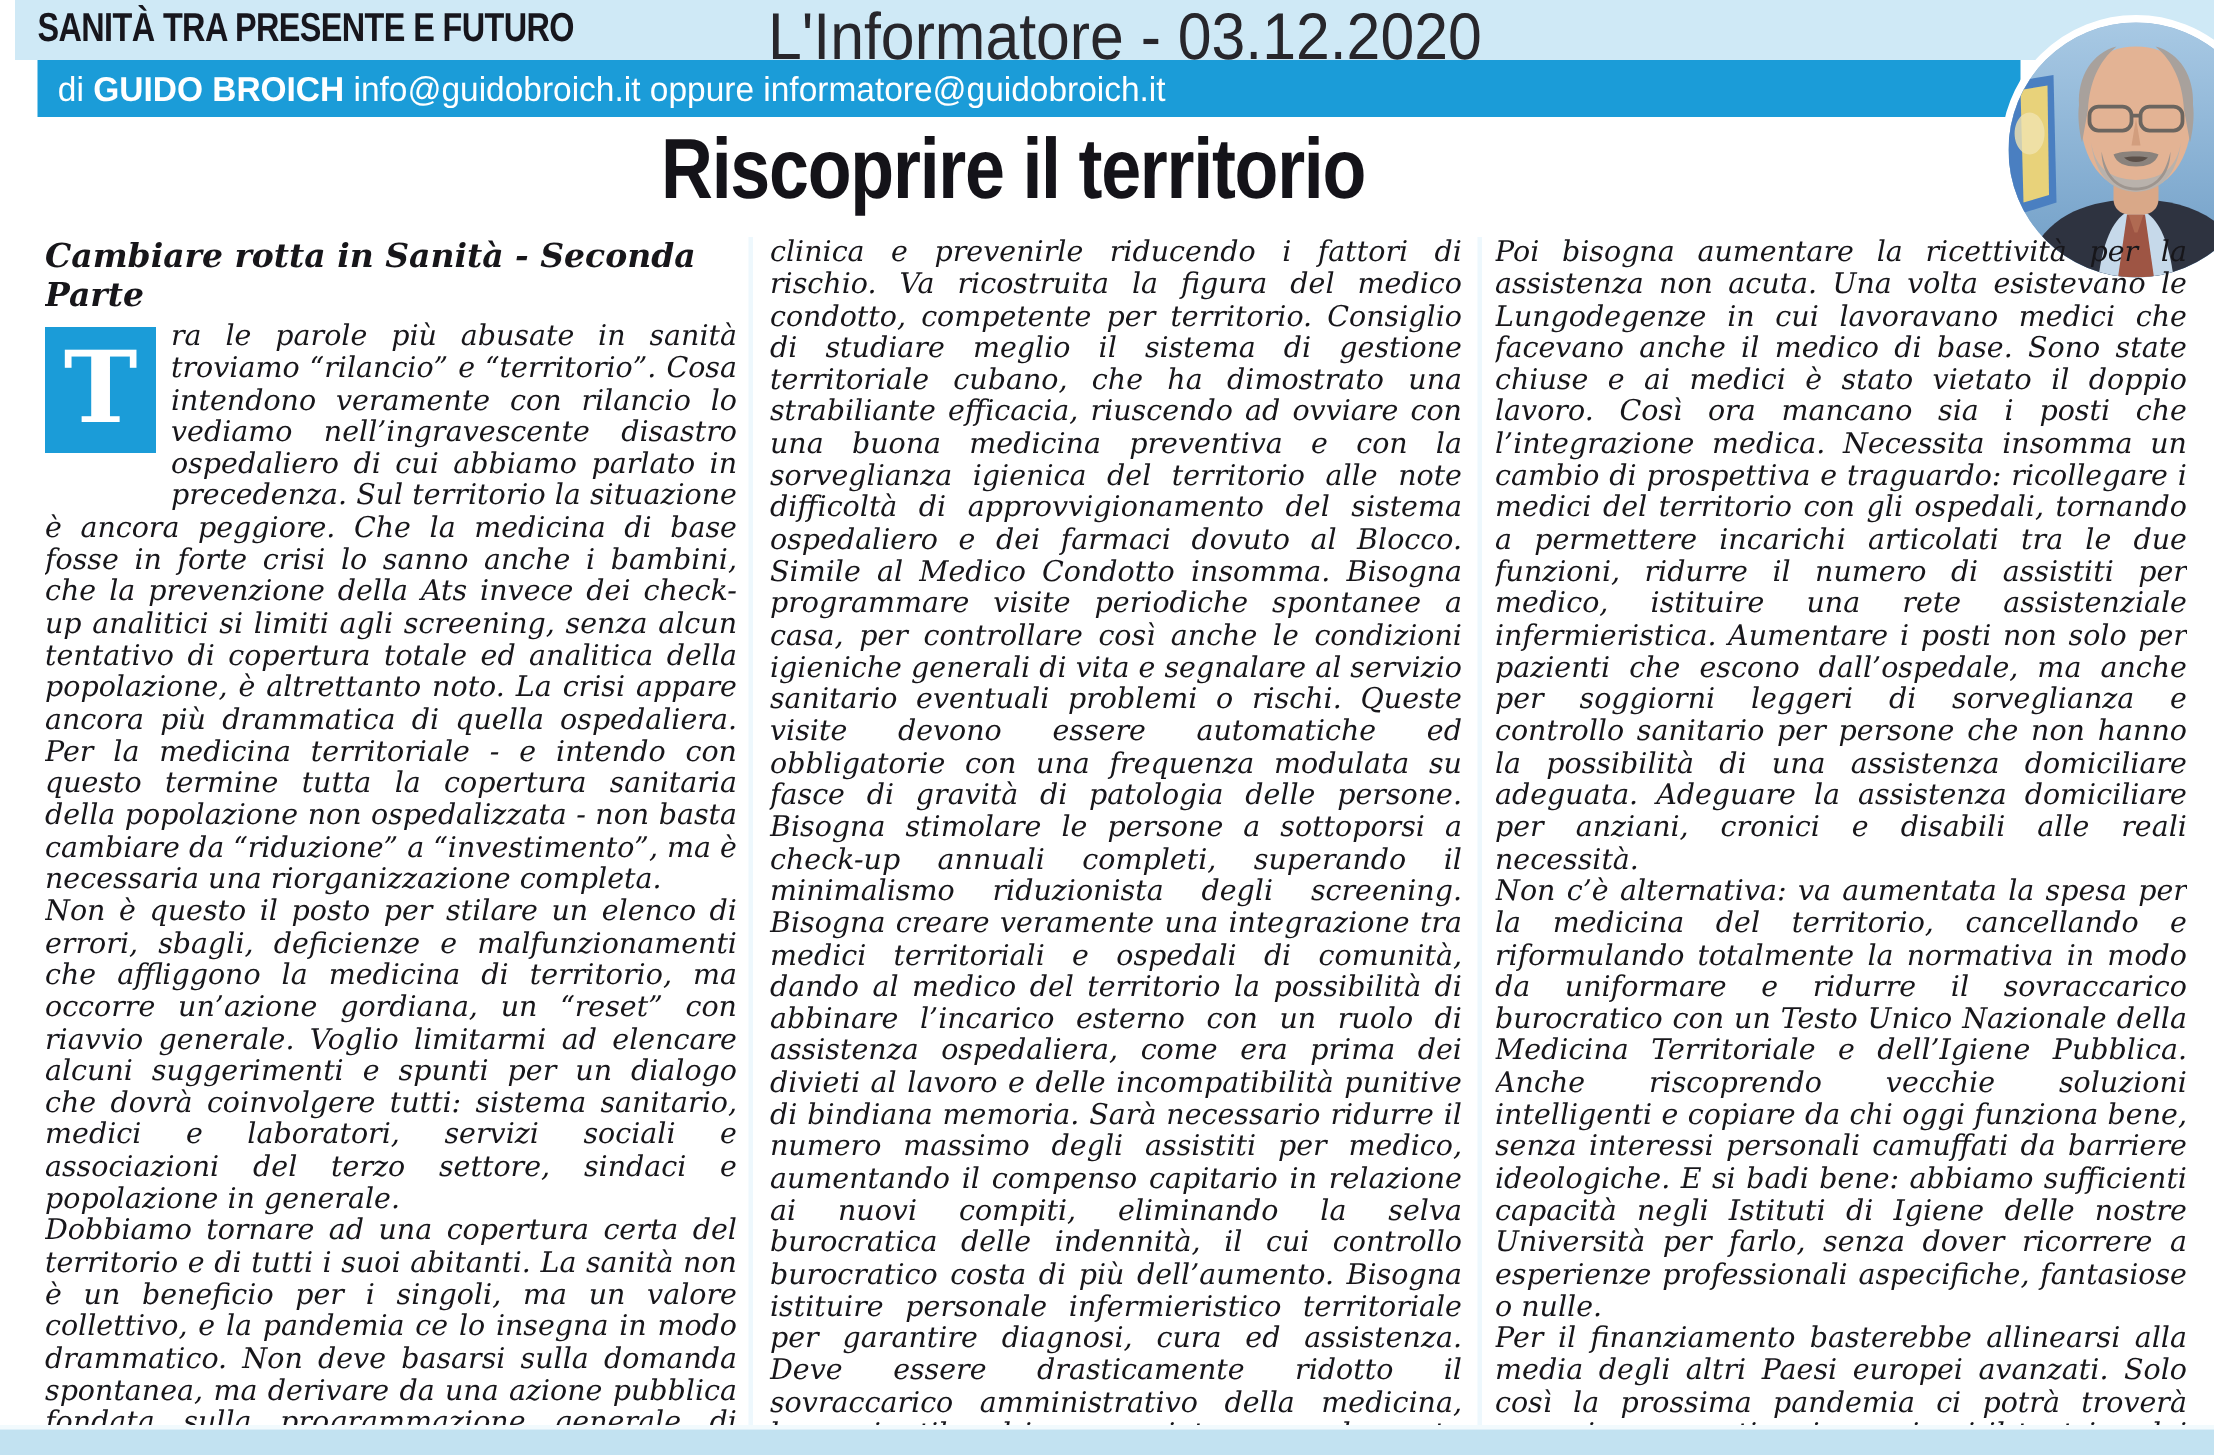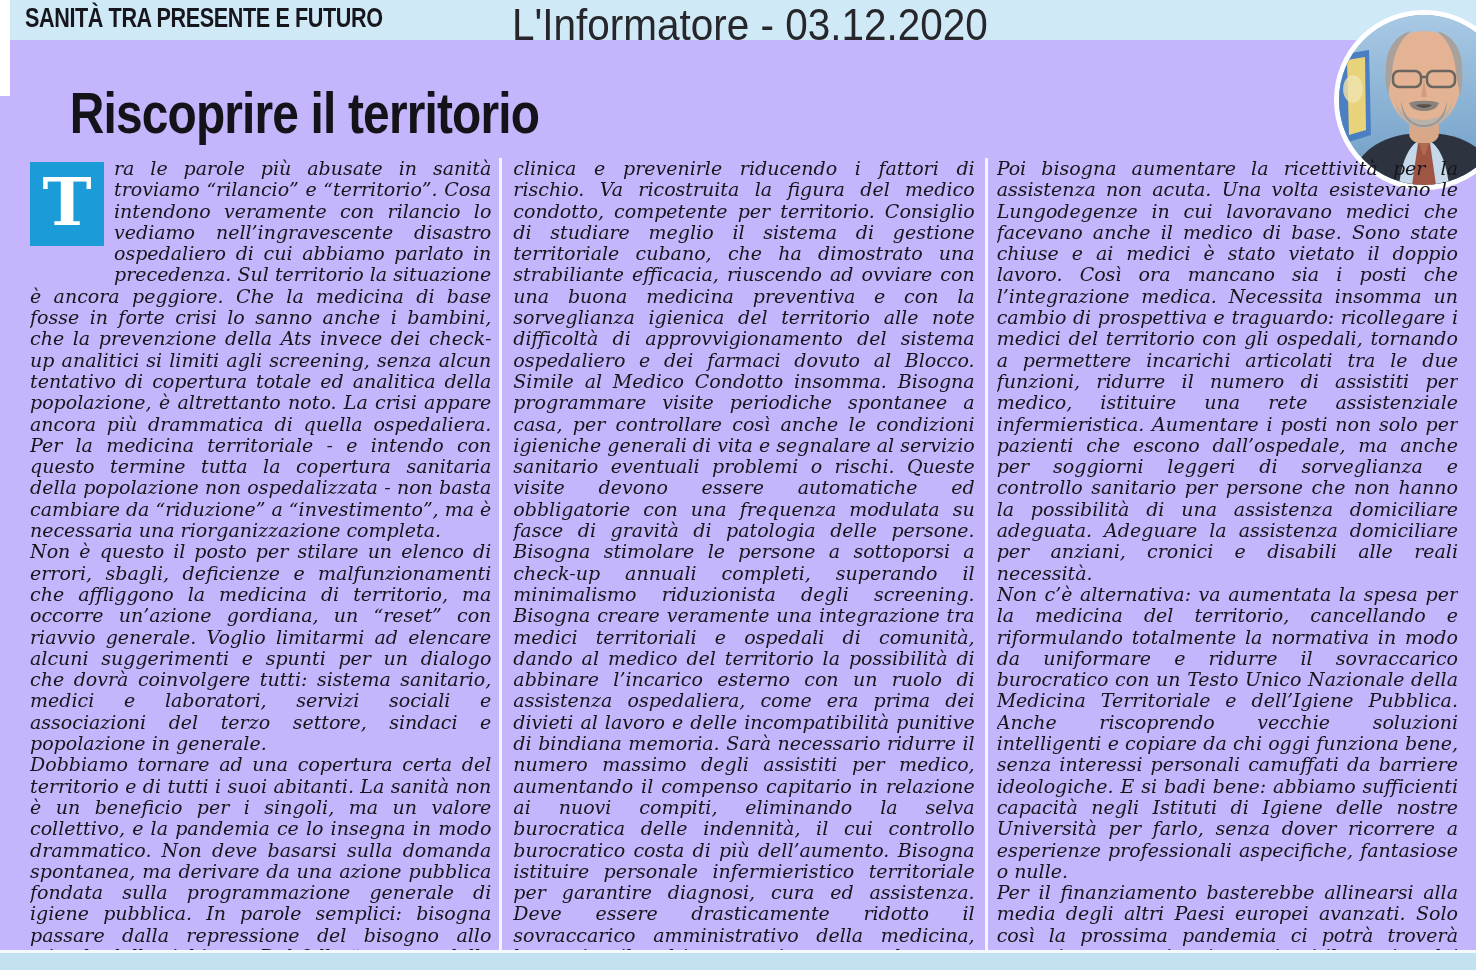--- a/index.html
+++ b/index.html
@@ -1,19 +1,19 @@
 <!DOCTYPE html>
 <html lang="it"><head>
 <meta charset="utf-8">
 <style>
   html,body{margin:0;padding:0;background:#e8e8e8;}
   #page{
     position:relative;
     width:1476px;height:970px;
-    background:#c4b5fd;
+    background:#ffffff;
     overflow:hidden;
     font-family:"DejaVu Serif", serif;
   }
   
   #topband{position:absolute;left:0;top:0;width:1476px;height:40px;background:#cfe9f6;}
   #leftmargin{position:absolute;left:0;top:0;width:10px;height:96px;background:#ffffff;}
   .kicker{
     position:absolute;left:25px;top:3px;
     font-family:"Liberation Sans", sans-serif;
     font-weight:bold;font-size:27px;color:#17161d;
@@ -31,21 +31,21 @@
     position:absolute;left:25px;top:40px;width:1322px;height:38px;
     background:#1b9cd8;color:#ffffff;
     font-family:"Liberation Sans", sans-serif;
     font-size:23px;line-height:38px;
     white-space:nowrap;
   }
   #byline-inner{padding-left:14px;transform:scaleX(0.97);transform-origin:left top;}
   #byline-inner .bold{font-weight:bold;}
   #title-wrap{
     position:absolute;left:25px;top:80px;width:1300px;height:70px;
-    text-align:left;
+    text-align:center;
   }
   #title-wrap .title{
     display:inline-block;
     font-family:"Liberation Sans", sans-serif;
     font-weight:bold;font-size:57px;color:#141319;
     transform:scaleX(0.84);transform-origin:center top;
     letter-spacing:-1px;white-space:nowrap;
   }
   
   #photo{
@@ -94,20 +94,27 @@
 <body>
 
 <div id="page">
 
   <div id="topband"></div>
   <div id="leftmargin"></div>
 
   <div class="kicker">SANITÀ TRA PRESENTE E FUTURO</div>
   <div class="masthead">L'Informatore - 03.12.2020</div>
 
+  <div id="byline-bar">
+    <div id="byline-inner">
+      <span>di</span>
+      <span class="bold">GUIDO BROICH</span>
+      <span>info@guidobroich.it oppure informatore@guidobroich.it</span>
+    </div>
+  </div>
 
   <div id="title-wrap">
     <span class="title">Riscoprire il territorio</span>
   </div>
 
   <div id="photo">
     <svg width="170" height="170" viewBox="0 0 170 170">
       <defs>
         <linearGradient id="bg" x1="0" y1="0" x2="0" y2="1">
           <stop offset="0" stop-color="#a8c9e4"></stop>
@@ -143,20 +150,21 @@
 
       <path d="M55,80 C58,102 68,112 85,113 C102,112 112,102 115,80 C112,96 104,104 85,105 C66,104 58,96 55,80 Z" fill="#b9b2ac"></path>
       <path d="M62,86 C66,104 74,110 85,110 C96,110 104,104 108,86 C108,102 98,112 85,112 C72,112 62,102 62,86 Z" fill="#9d958f"></path>
       <path d="M70,88 C75,85 95,85 100,88 C98,94 92,96 85,96 C78,96 72,94 70,88 Z" fill="#8a827c"></path>
       <path d="M77,90 C80,89 90,89 93,90 C91,92 88,93 85,93 C82,93 79,92 77,90 Z" fill="#5b4f48"></path>
     </svg>
   </div>
 
   <div id="columns">
     <div class="col">
+      <p class="subtitle">Cambiare rotta in Sanità - Seconda Parte</p>
       <p><span class="dropcap">T</span><span>ra le parole più abusate in sanità troviamo “rilancio” e “territorio”. Cosa intendono veramente con rilancio lo vediamo nell’ingravescente disastro ospedaliero di cui abbiamo parlato in precedenza. Sul territorio la situazione è ancora peggiore. Che la medicina di base fosse in forte crisi lo sanno anche i bambini, che la prevenzione della Ats invece dei check-up analitici si limiti agli screening, senza alcun tentativo di copertura totale ed analitica della popolazione, è altrettanto noto. La crisi appare ancora più drammatica di quella ospedaliera. Per la medicina territoriale - e intendo con questo termine tutta la copertura sanitaria della popolazione non ospedalizzata - non basta cambiare da “riduzione” a “investimento”, ma è necessaria una riorganizzazione completa.</span></p>
       <p>Non è questo il posto per stilare un elenco di errori, sbagli, deficienze e malfunzionamenti che affliggono la medicina di territorio, ma occorre un’azione gordiana, un “reset” con riavvio generale. Voglio limitarmi ad elencare alcuni suggerimenti e spunti per un dialogo che dovrà coinvolgere tutti: sistema sanitario, medici e laboratori, servizi sociali e associazioni del terzo settore, sindaci e popolazione in generale.</p>
       <p>Dobbiamo tornare ad una copertura certa del territorio e di tutti i suoi abitanti. La sanità non è un beneficio per i singoli, ma un valore collettivo, e la pandemia ce lo insegna in modo drammatico. Non deve basarsi sulla domanda spontanea, ma derivare da una azione pubblica fondata sulla programmazione generale di igiene pubblica. In parole semplici: bisogna passare dalla repressione del bisogno allo stimolo della richiesta. Dal folle “governo della domanda” al saggio “far emergere i bisogni”. Medicina preventiva significa “stanare i problemi”, anche quelli ancora inconsapevoli. Va organizzata sulle persone apparentemente sane, per intercettare le patologie in fase pre-</p>
     </div>
     <div class="col">
       <p>clinica e prevenirle riducendo i fattori di rischio. Va ricostruita la figura del medico condotto, competente per territorio. Consiglio di studiare meglio il sistema di gestione territoriale cubano, che ha dimostrato una strabiliante efficacia, riuscendo ad ovviare con una buona medicina preventiva e con la sorveglianza igienica del territorio alle note difficoltà di approvvigionamento del sistema ospedaliero e dei farmaci dovuto al Blocco. Simile al Medico Condotto insomma. Bisogna programmare visite periodiche spontanee a casa, per controllare così anche le condizioni igieniche generali di vita e segnalare al servizio sanitario eventuali problemi o rischi. Queste visite devono essere automatiche ed obbligatorie con una frequenza modulata su fasce di gravità di patologia delle persone. Bisogna stimolare le persone a sottoporsi a check-up annuali completi, superando il minimalismo riduzionista degli screening. Bisogna creare veramente una integrazione tra medici territoriali e ospedali di comunità, dando al medico del territorio la possibilità di abbinare l’incarico esterno con un ruolo di assistenza ospedaliera, come era prima dei divieti al lavoro e delle incompatibilità punitive di bindiana memoria. Sarà necessario ridurre il numero massimo degli assistiti per medico, aumentando il compenso capitario in relazione ai nuovi compiti, eliminando la selva burocratica delle indennità, il cui controllo burocratico costa di più dell’aumento. Bisogna istituire personale infermieristico territoriale per garantire diagnosi, cura ed assistenza. Deve essere drasticamente ridotto il sovraccarico amministrativo della medicina, lavoro inutile ed inappropriato per un laureato in Medicina. Che senso ha compilare ricette con nome, cognome e residenza se siamo tutti schedati mille volte e basterebbe il codice fiscale? Perchè scrivere esenzioni se sono presenti nel sistema? Perchè mantenere anagrafiche fiscali, comunali e sanitarie separate? Potremmo andare avanti per ore sulla</p>
     </div>
     <div class="col">
       <p>Poi bisogna aumentare la ricettività per la assistenza non acuta. Una volta esistevano le Lungodegenze in cui lavoravano medici che facevano anche il medico di base. Sono state chiuse e ai medici è stato vietato il doppio lavoro. Così ora mancano sia i posti che l’integrazione medica. Necessita insomma un cambio di prospettiva e traguardo: ricollegare i medici del territorio con gli ospedali, tornando a permettere incarichi articolati tra le due funzioni, ridurre il numero di assistiti per medico, istituire una rete assistenziale infermieristica. Aumentare i posti non solo per pazienti che escono dall’ospedale, ma anche per soggiorni leggeri di sorveglianza e controllo sanitario per persone che non hanno la possibilità di una assistenza domiciliare adeguata. Adeguare la assistenza domiciliare per anziani, cronici e disabili alle reali necessità.</p>
       <p>Non c’è alternativa: va aumentata la spesa per la medicina del territorio, cancellando e riformulando totalmente la normativa in modo da uniformare e ridurre il sovraccarico burocratico con un Testo Unico Nazionale della Medicina Territoriale e dell’Igiene Pubblica. Anche riscoprendo vecchie soluzioni intelligenti e copiare da chi oggi funziona bene, senza interessi personali camuffati da barriere ideologiche. E si badi bene: abbiamo sufficienti capacità negli Istituti di Igiene delle nostre Università per farlo, senza dover ricorrere a esperienze professionali aspecifiche, fantasiose o nulle.</p>

